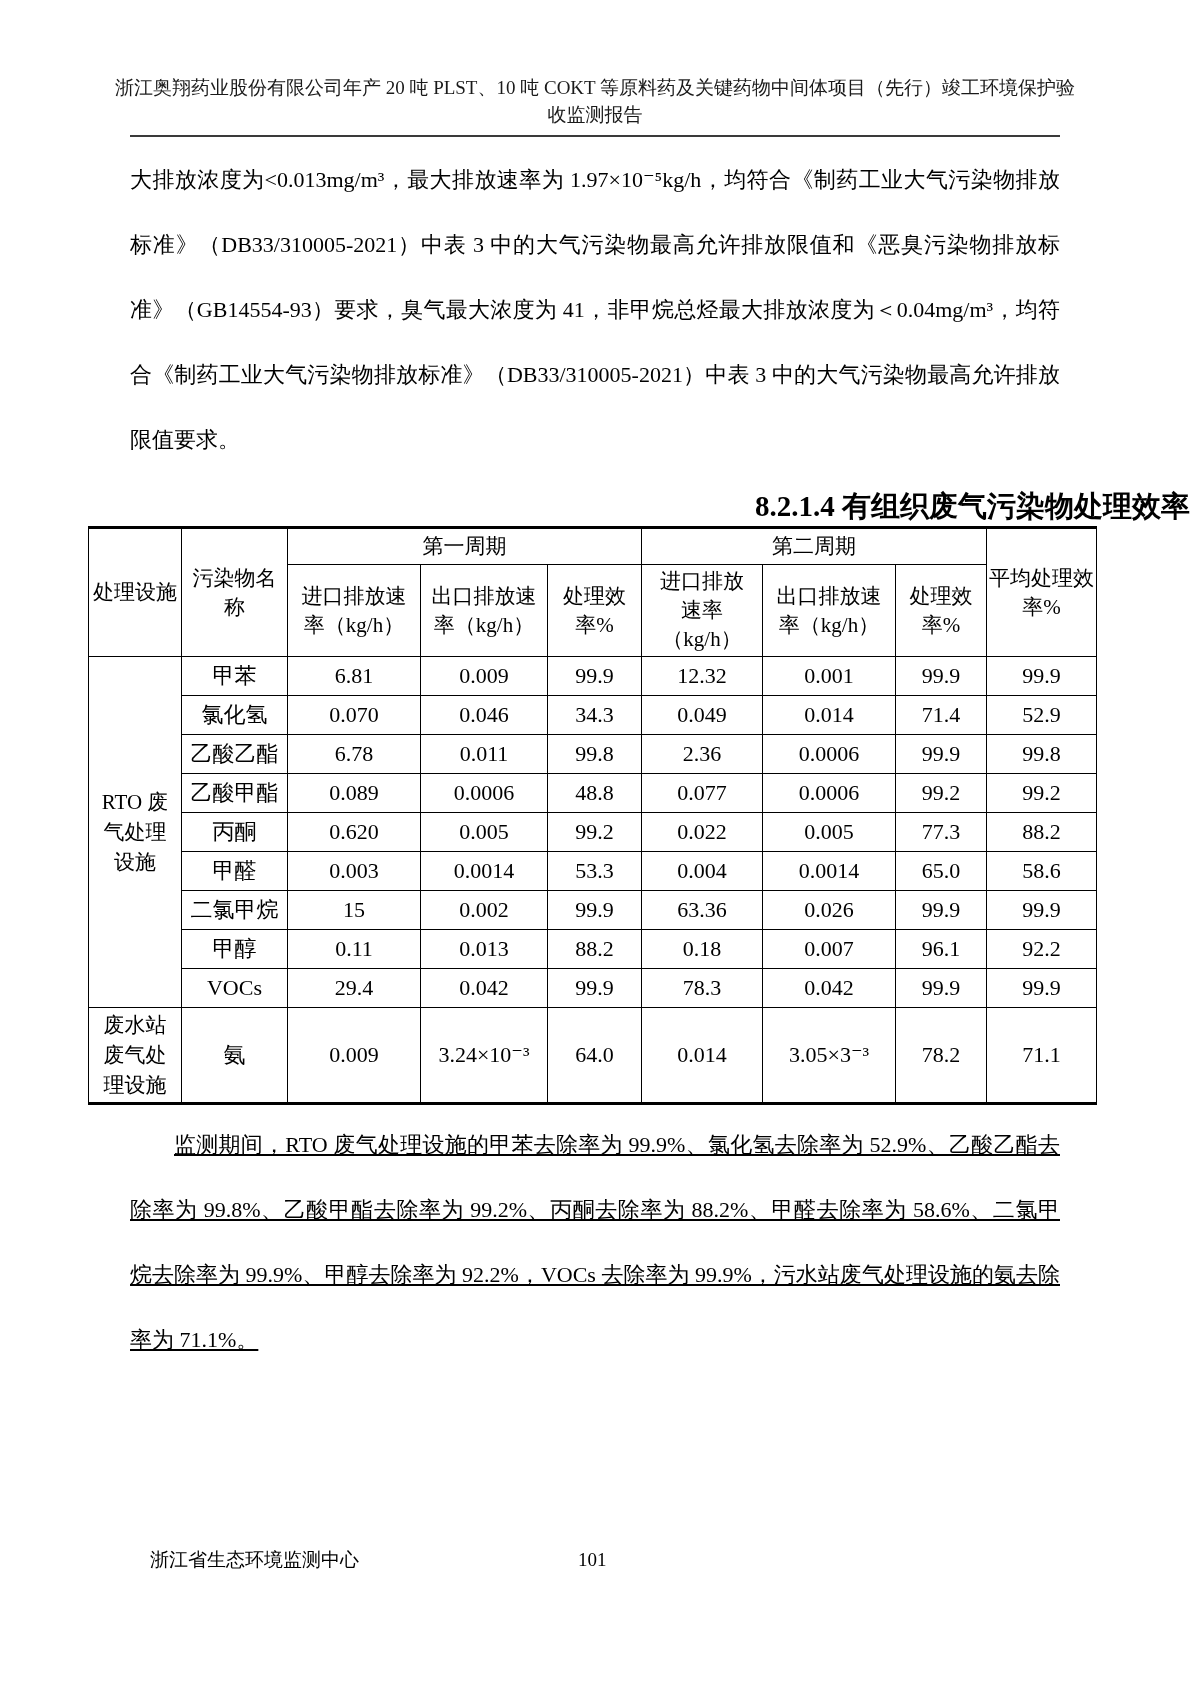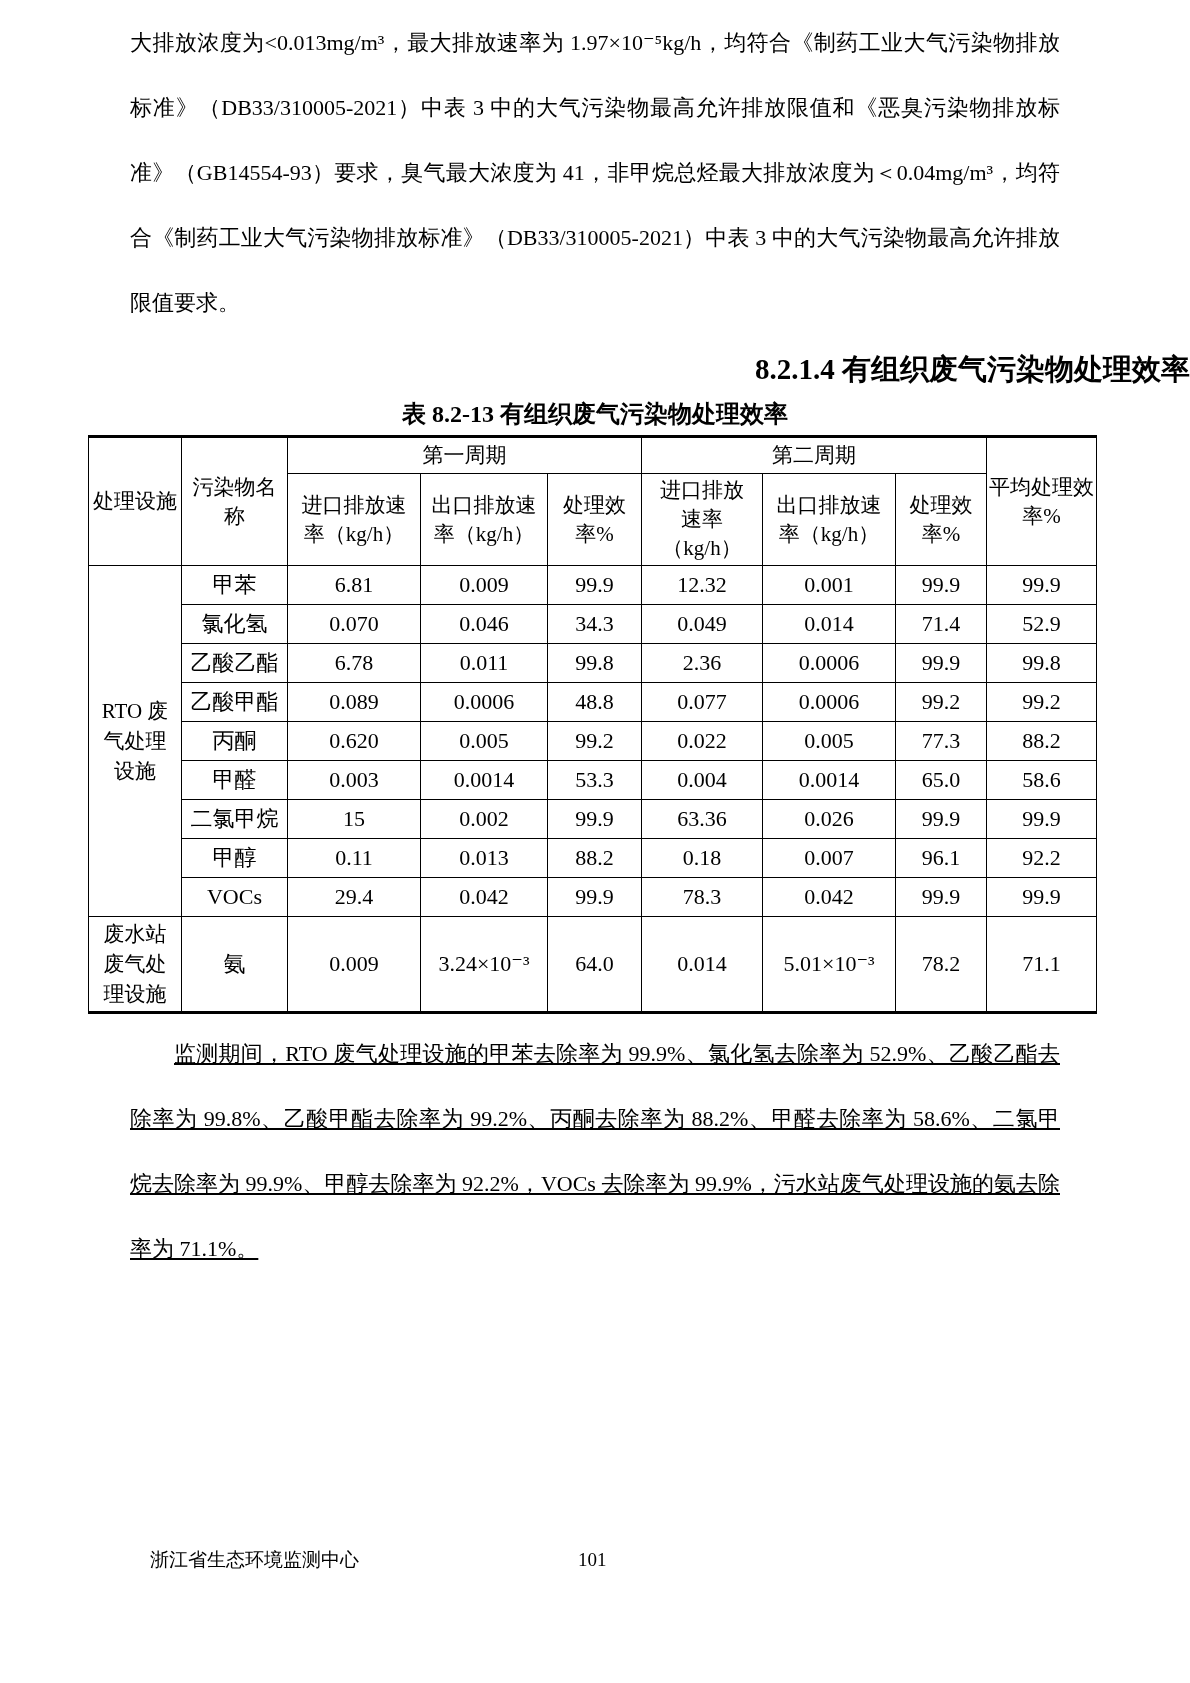--- a/index.html
+++ b/index.html
@@ -78,26 +78,30 @@
     font-size:19px; line-height:24px;
   }
   .footer-org { position:absolute; left:150px; top:0; }
   .footer-page { position:absolute; left:578px; top:0; }
 </style>
 </head>
 <body>
 
 <div class="page">
 
+  <header class="page-header">
+    <div class="ph-line">浙江奥翔药业股份有限公司年产 20 吨 PLST、10 吨 COKT 等原料药及关键药物中间体项目（先行）竣工环境保护验</div>
+    <div class="ph-line">收监测报告</div>
+    <div class="ph-rule"></div>
+  </header>
 
   <p class="body-par">大排放浓度为&lt;0.013mg/m³，最大排放速率为 1.97×10⁻⁵kg/h，均符合《制药工业大气污染物排放标准》（DB33/310005-2021）中表 3 中的大气污染物最高允许排放限值和《恶臭污染物排放标准》（GB14554-93）要求，臭气最大浓度为 41，非甲烷总烃最大排放浓度为＜0.04mg/m³，均符合《制药工业大气污染物排放标准》（DB33/310005-2021）中表 3 中的大气污染物最高允许排放限值要求。</p>
 
   <h2 class="section-heading">8.2.1.4 有组织废气污染物处理效率</h2>
 
-  <div class="tbl-caption">表 8.2-13 有组织废气污染物处理效率</div>
 
   <table class="eff">
     <colgroup>
       <col style="width:93px">
         <col style="width:106px">
         <col style="width:133px">
       <col style="width:127px">
         <col style="width:94px">
         <col style="width:121px">
       <col style="width:133px">
@@ -213,21 +217,21 @@
           <td>99.9</td>
           <td>99.9</td>
         </tr>
         <tr>
           <td rowspan="1" class="facility-cell">废水站废气处理设施</td>
           <td>氨</td>
           <td>0.009</td>
           <td>3.24×10⁻³</td>
           <td>64.0</td>
           <td>0.014</td>
-          <td>5.01×10⁻³</td>
+          <td>3.05×3⁻³</td>
           <td>78.2</td>
           <td>71.1</td>
         </tr>
       </tbody>
   </table>
 
   <p class="body-par indent">监测期间，RTO 废气处理设施的甲苯去除率为 99.9%、氯化氢去除率为 52.9%、乙酸乙酯去除率为 99.8%、乙酸甲酯去除率为 99.2%、丙酮去除率为 88.2%、甲醛去除率为 58.6%、二氯甲烷去除率为 99.9%、甲醇去除率为 92.2%，VOCs 去除率为 99.9%，污水站废气处理设施的氨去除率为 71.1%。</p>
 
   <footer class="page-footer">
     <span class="footer-org">浙江省生态环境监测中心</span>

